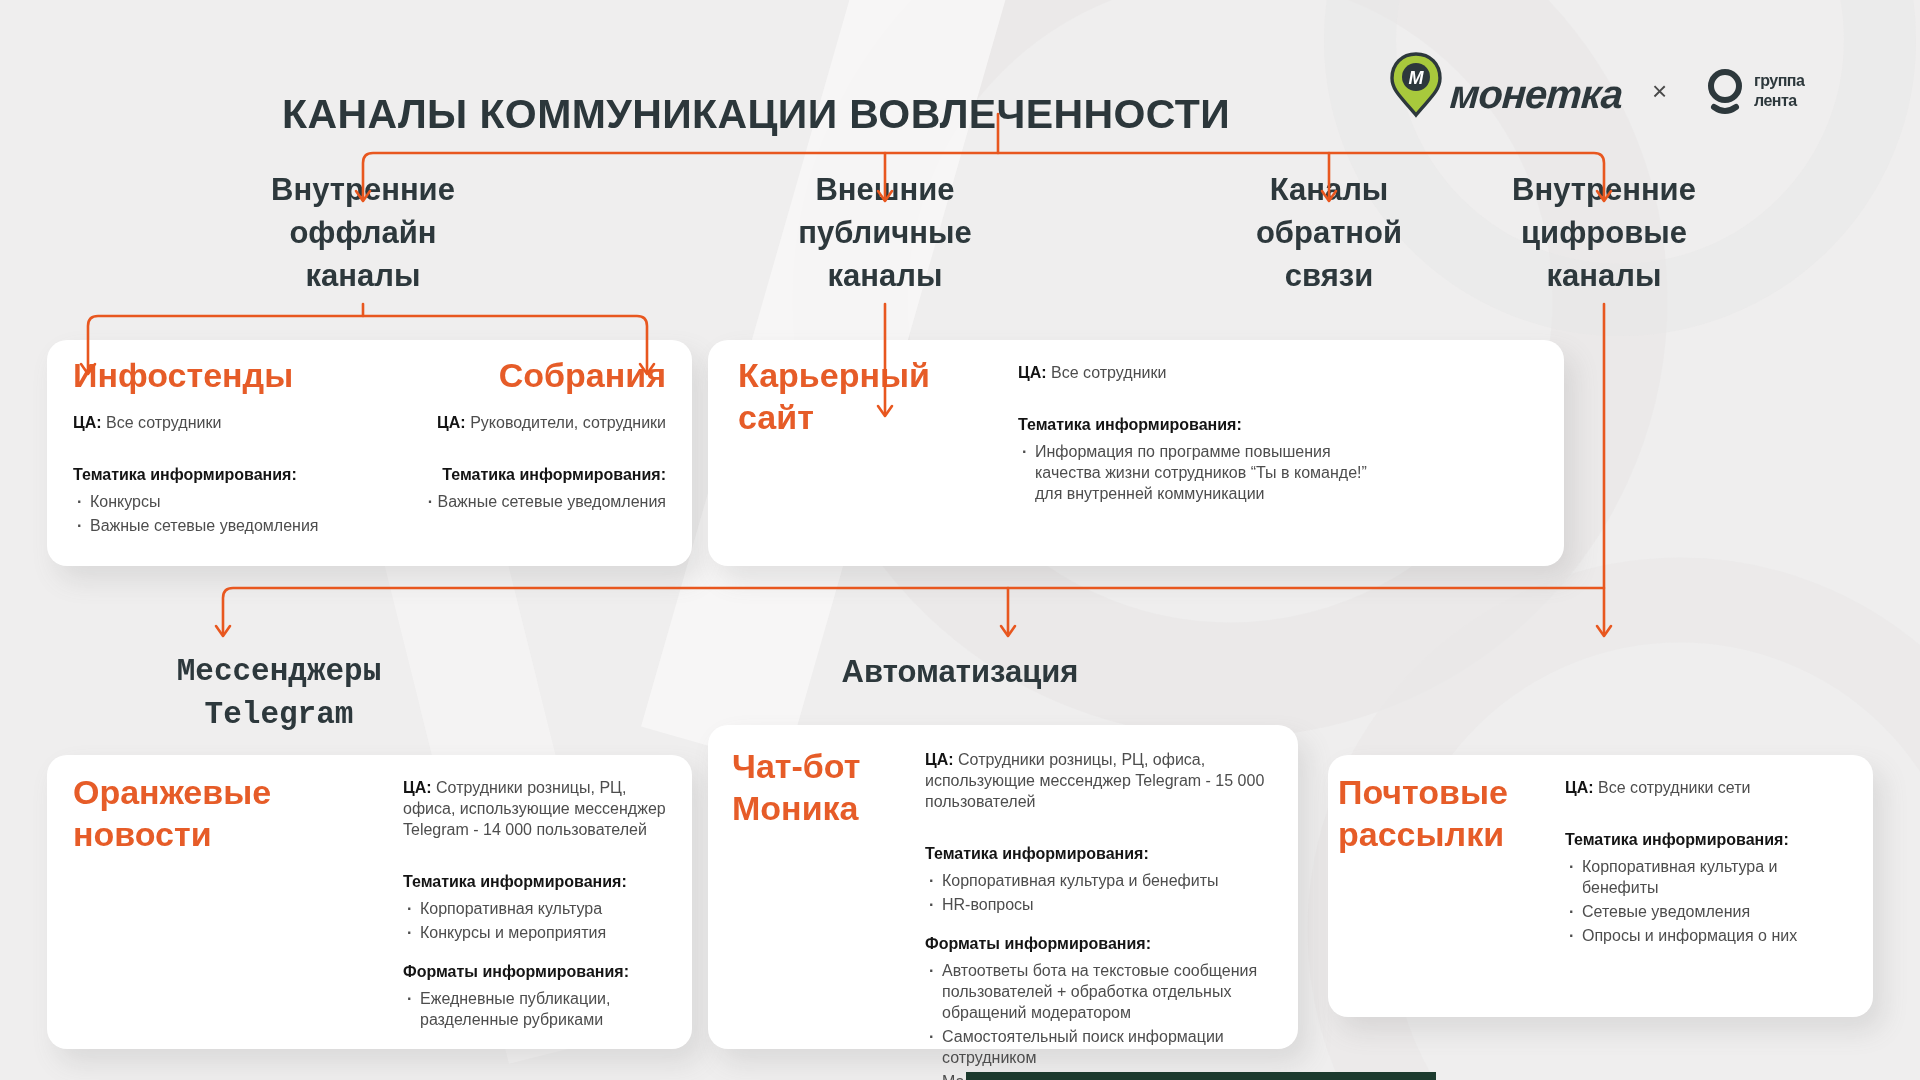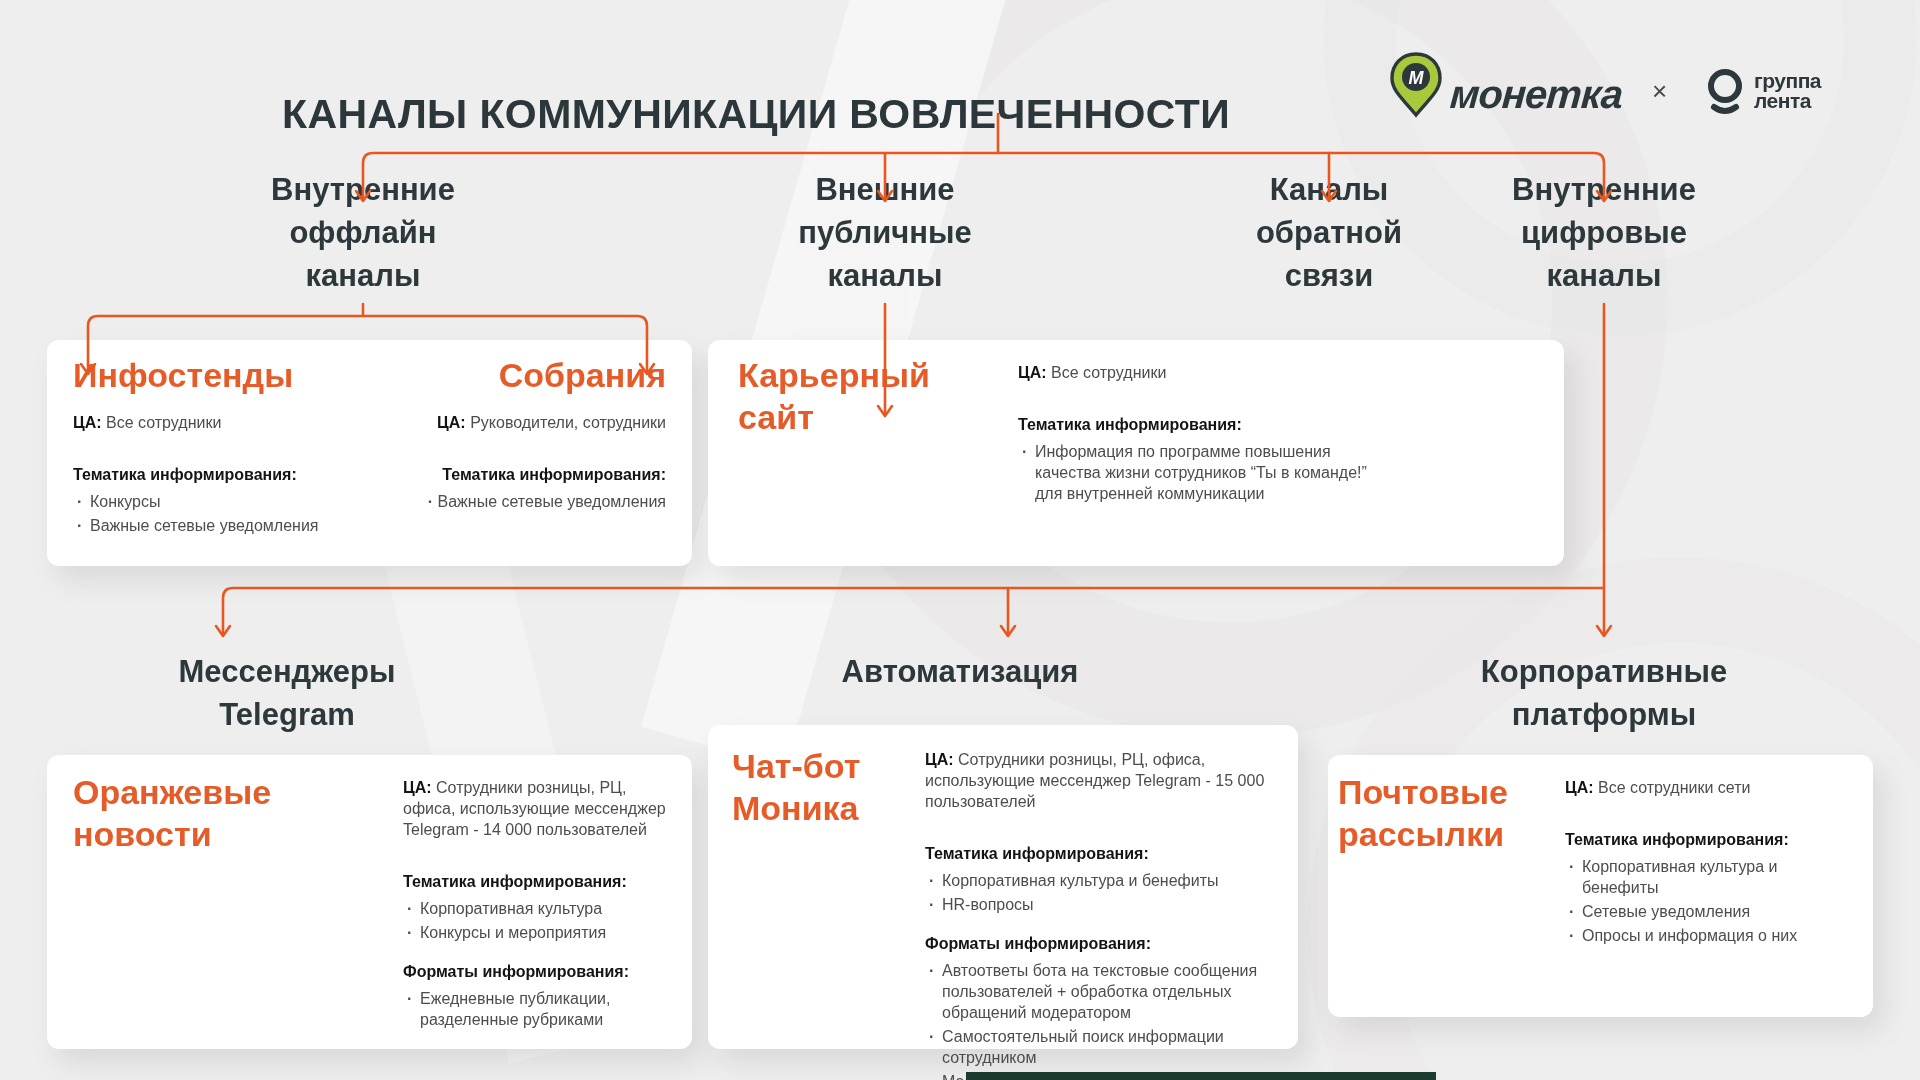--- a/index.html
+++ b/index.html
@@ -10,32 +10,32 @@
   .bgsvg{position:absolute;left:0;top:0;z-index:0;}
 
   
   .page-title{position:absolute;left:250px;top:64px;font-size:41px;font-weight:700;
               letter-spacing:.4px;color:#2C373B;z-index:3;margin-left:32px;}
   .logo-monetka{position:absolute;left:1388px;top:52px;display:flex;align-items:flex-end;z-index:3;}
   .monetka-word{font-size:40px;font-weight:700;font-style:italic;color:#2D383C;
                 letter-spacing:-1px;margin-left:6px;transform:skewX(-4deg);line-height:1;padding-bottom:4px;}
   .mult-sign{position:absolute;left:1652px;top:76px;font-size:26px;color:#4a4a4a;z-index:3;}
   .logo-lenta{position:absolute;left:1702px;top:66px;display:flex;align-items:center;z-index:3;}
-  .lenta-text{font-size:21px;line-height:20px;font-weight:700;color:#2D383C;letter-spacing:-.5px;margin-left:6px;}
+  .lenta-text{font-size:16px;line-height:20px;font-weight:700;color:#2D383C;letter-spacing:-.5px;margin-left:6px;}
 
   
   .branch{position:absolute;width:340px;text-align:center;font-size:31px;line-height:43px;
           font-weight:700;color:#2D383C;white-space:pre-line;z-index:3;}
   .branch.l2{width:360px;}
 
   
   .connectors{position:absolute;left:0;top:0;z-index:5;pointer-events:none;}
 
   
-  .card{position:absolute;background:#fff;border-radius:12px;z-index:2;
+  .card{position:absolute;background:#fff;border-radius:20px;z-index:2;
         box-shadow:10px 14px 26px rgba(110,110,110,.16);display:flex;box-sizing:border-box;}
   .card .col{display:flex;flex-direction:column;}
   .card-title{margin:0 0 16px 0;font-size:34px;line-height:42px;font-weight:700;
               color:#E65C28;white-space:pre-line;}
   .ca{margin:0 0 15px 0;font-size:16px;line-height:21px;color:#4d4d4d;}
   .ca b{color:#141414;}
   .sec{margin:0 0 6px 0;font-size:16px;line-height:21px;font-weight:700;color:#141414;}
   .block{margin-top:16px;}
   .block + .block{margin-top:15px;}
   ul.bul{margin:0;padding:0;list-style:none;font-size:16px;line-height:21px;color:#4d4d4d;}
@@ -95,25 +95,23 @@
   <div class="branch" style="left:715px;top:168px;">Внешние
 публичные
 каналы</div>
   <div class="branch" style="left:1159px;top:168px;">Каналы
 обратной
 связи</div>
   <div class="branch" style="left:1434px;top:168px;">Внутренние
 цифровые
 каналы</div>
 
-  <div class="branch l2" style="left:107px;top:650px;">Мессенджеры
+  <div class="branch l2" style="left:99px;top:650px;font-family:Liberation Mono, monospace;">Мессенджеры
 Telegram</div>
   <div class="branch l2" style="left:780px;top:650px;">Автоматизация</div>
-  <div class="branch l2" style="left:1424px;top:650px;">Корпоративные
-платформы</div>
 
   <div class="card" style="left:47px;top:340px;width:645px;height:226px;padding:14px 26px;justify-content:space-between;">
     <div class="col" style="width:47%;">
       <h2 class="card-title">Инфостенды</h2>
       <p class="ca"><b>ЦА:</b> <span>Все сотрудники</span></p>
       <div class="block">
         <p class="sec">Тематика информирования:</p>
         <ul class="bul">
           <li>Конкурсы</li>
           <li>Важные сетевые уведомления</li>

